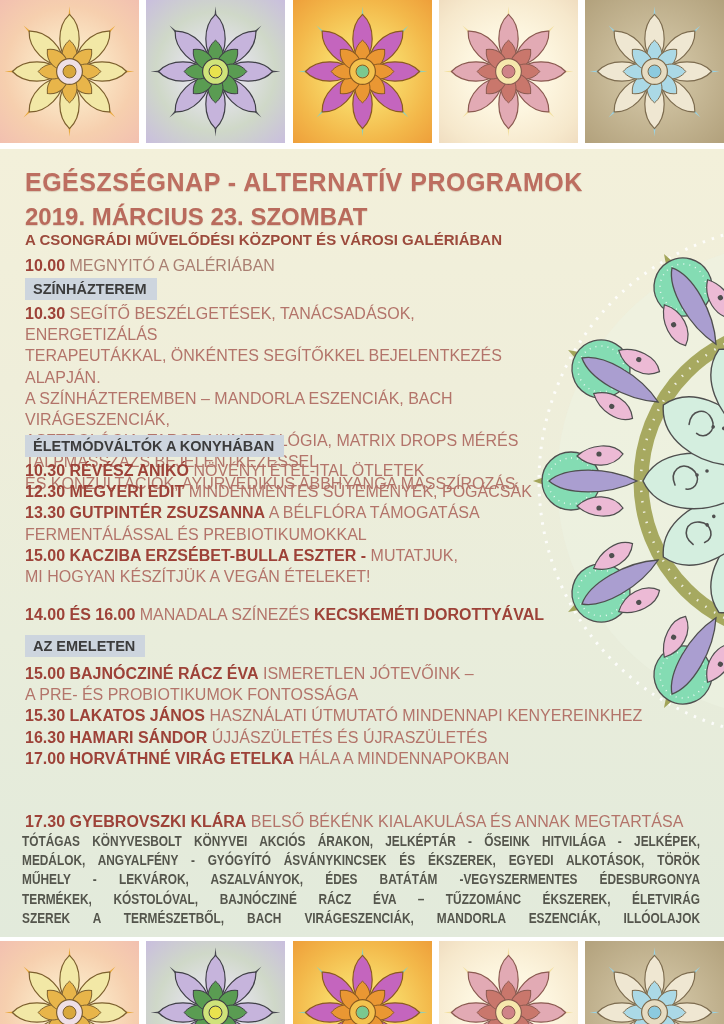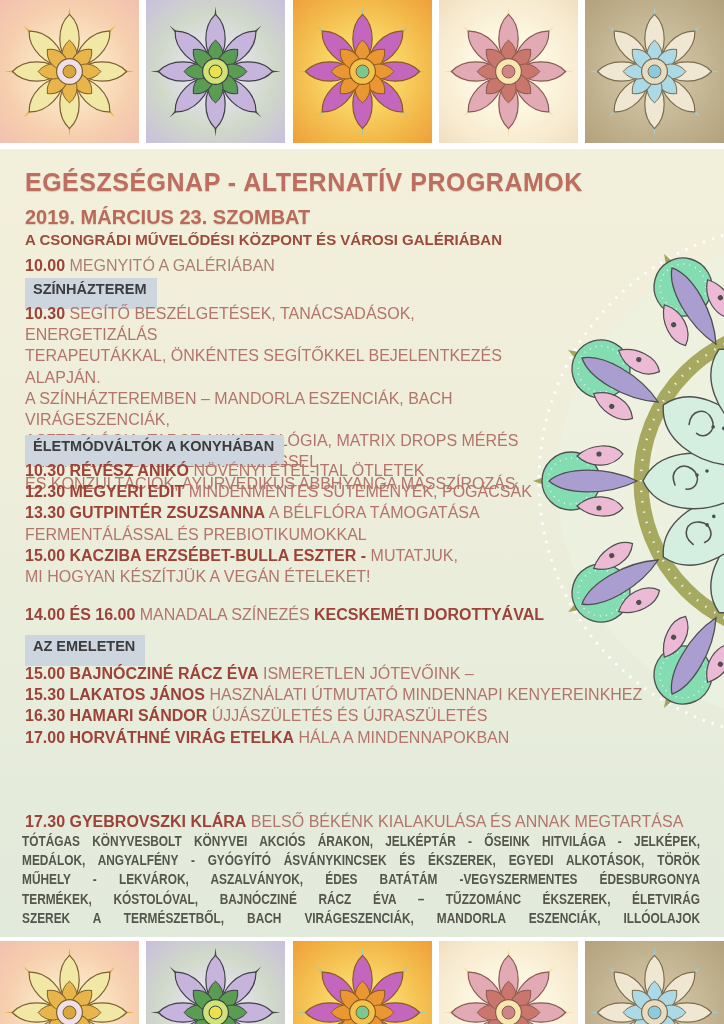--- a/index.html
+++ b/index.html
@@ -25,26 +25,26 @@
   .t5 { --ray:#9ad2e2; --op:#efe7d2; --ip:#abd9e6; --core:#e6dcc2; --core2:#8ccadf; --ink:#7c6b4e; }
 
   
   .content { position:absolute; left:0; top:149px; width:724px; height:788px; overflow:hidden;
              background:linear-gradient(180deg,#f3f0da 0%,#efeeda 30%,#e9eddb 62%,#e2eadb 100%); }
   .side-mandala { position:absolute; left:494px; top:46px; width:230px; height:572px; z-index:1; }
   .blk { position:absolute; left:25px; z-index:2; }
 
   .title   { top:18px;  font-size:25px; font-weight:bold; color:#bd6e60; letter-spacing:.5px; line-height:30px;
              text-shadow:0 1px 1px rgba(120,60,40,.22);text-align:right; }
-  .dateln  { top:56px;  font-size:20px; font-weight:bold; color:#b96a5c; line-height:24px;
+  .dateln  { top:56px;  font-size:24px; font-weight:bold; color:#b96a5c; line-height:24px;
              text-shadow:0 1px 1px rgba(120,60,40,.18); }
   .venue   { top:82px;  font-size:15px; font-weight:bold; color:#9c4a3c; line-height:18px; }
   .opening { top:107px; font-size:16px; line-height:20px; color:#aa7f72; }
 
-  .sec-hdr { display:inline-block; background:#cdd5de; padding:3px 10px 12px 8px;
+  .sec-hdr { display:inline-block; background:#cdd5de; padding:3px 10px 3px 8px;
              font-size:14.5px; font-weight:bold; color:#3c3c3c; line-height:16px; }
   .sec1 { top:129px; } .sec2 { top:286px; } .sec3 { top:486px; }
 
   .para { font-size:16px; line-height:21.2px; color:#b3746a; }
   .theater  { top:154px; width:520px; }
   .kitchen  { top:311px; width:520px; }
   .upstairs { top:514px; width:660px; }
   .coloring { top:455px; font-size:16px; line-height:21px; color:#b3746a;text-align:right; }
   .closing  { top:645px; font-size:16px; line-height:21px; color:#b3746a;margin-top:17px; }
   .t, .nm { font-weight:bold; color:#9d4238; }
@@ -180,20 +180,21 @@
     <div class="blk coloring">
       <span class="t">14.00 ÉS  16.00</span>
       <span>MANADALA SZÍNEZÉS</span>
       <span class="nm">KECSKEMÉTI DOROTTYÁVAL</span>
     </div>
 
     <div class="blk sec3"><span class="sec-hdr">AZ EMELETEN</span></div>
 
     <div class="blk para upstairs">
       <div><span class="t">15.00</span> <span class="nm">BAJNÓCZINÉ RÁCZ ÉVA</span> <span>ISMERETLEN JÓTEVŐINK –</span></div>
+      <div>A PRE- ÉS PROBIOTIKUMOK FONTOSSÁGA</div>
       <div><span class="t">15.30</span> <span class="nm">LAKATOS JÁNOS</span> <span>HASZNÁLATI ÚTMUTATÓ MINDENNAPI KENYEREINKHEZ</span></div>
       <div><span class="t">16.30</span> <span class="nm">HAMARI SÁNDOR</span> <span>ÚJJÁSZÜLETÉS ÉS ÚJRASZÜLETÉS</span></div>
       <div><span class="t">17.00</span> <span class="nm">HORVÁTHNÉ VIRÁG ETELKA</span> <span>HÁLA A MINDENNAPOKBAN</span></div>
     </div>
 
     <div class="blk closing">
       <span class="t">17.30</span>
       <span class="nm">GYEBROVSZKI KLÁRA</span>
       <span>BELSŐ BÉKÉNK KIALAKULÁSA ÉS ANNAK MEGTARTÁSA</span>
     </div>

